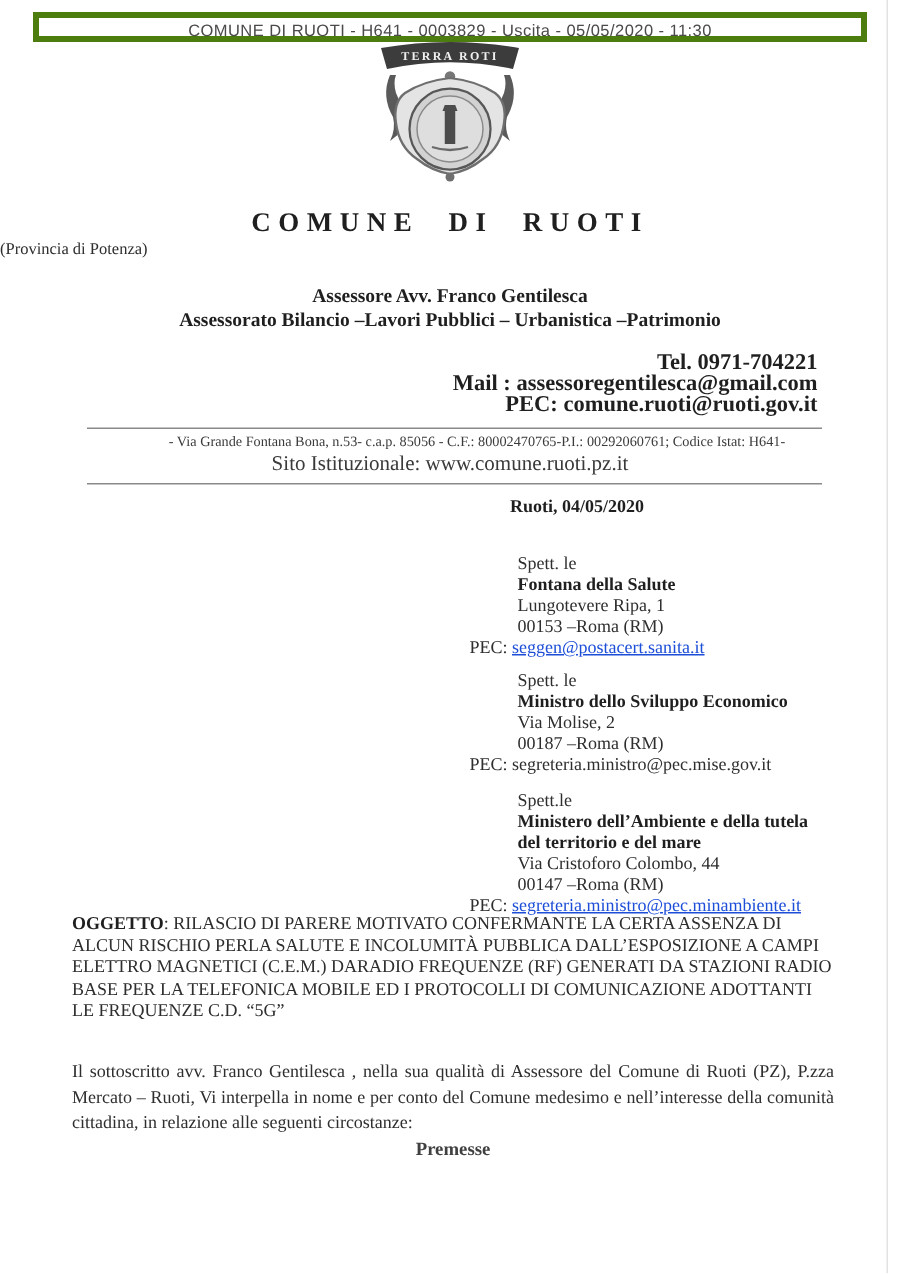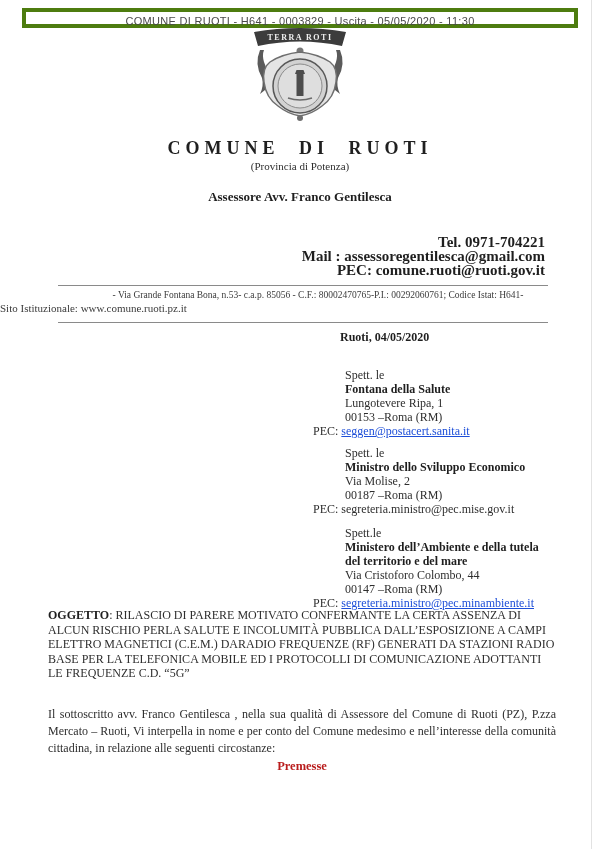--- a/index.html
+++ b/index.html
@@ -21,32 +21,32 @@
   
   .page-edge { position:absolute; top:0; bottom:0; left:591px; width:1px; background:#e2e2e2; }
   
   .crest { position:absolute; top:24px; left:240px; width:120px; height:100px; }
   
   .title {
     position:absolute; top:138px; left:0; width:600px; text-align:center;
     font-size:18px; font-weight:bold; color:#1f1f1f;
     letter-spacing:5px; word-spacing:10px;
   }
-  .subtitle { position:absolute; top:160px; left:0; width:600px; text-align:center; font-size:11px; color:#2e2e2e; }
+  .subtitle { position:absolute; top:160px; left:0; width:600px; text-align:left; font-size:11px; color:#2e2e2e; }
   .officer  { position:absolute; top:189px; left:0; width:600px; text-align:center; font-size:13px; font-weight:bold; color:#1f1f1f; }
   .department { position:absolute; top:205px; left:0; width:600px; text-align:center; font-size:13px; font-weight:bold; color:#1f1f1f; }
   .contact {
     position:absolute; top:235px; right:55px; text-align:right;
     font-size:15px; font-weight:bold; color:#1f1f1f; line-height:14px;
   }
   .rule { position:absolute; left:58px; width:490px; height:1px; background:#8a8a8a; }
   .rule1 { top:285px; }
   .rule2 { top:322px; }
   .addr1 { position:absolute; top:290px; left:0; width:600px; text-align:center; font-size:9.5px; color:#3a3a3a;padding-left:36px; }
-  .addr2 { position:absolute; top:302px; left:0; width:600px; text-align:left; font-size:11px; color:#3a3a3a; }
+  .addr2 { position:absolute; top:302px; left:0; width:600px; text-align:center; font-size:14px; color:#3a3a3a; }
   .dateline { position:absolute; top:330px; left:340px; font-size:12px; font-weight:bold; color:#1f1f1f; }
   
   .recipient { position:absolute; left:313px; width:250px; font-size:12px; line-height:14px; color:#2e2e2e; }
   .recipient .r-ind { padding-left:32px; }
   .recipient .r-name { font-weight:bold; color:#1f1f1f; }
   .recipient .r-pec { padding-left:0; white-space:nowrap; }
   .r1 { top:368px; }
   .r2 { top:446px; }
   .r3 { top:526px; }
   .underlined { text-decoration:underline; color:#1d4ed8; }
@@ -55,21 +55,21 @@
   .subject {
     position:absolute; top:608px; left:48px; width:508px;
     font-size:12px; line-height:14.6px; color:#2e2e2e; text-align:left;
   }
   .subject b { color:#1f1f1f; }
   .bodytext {
     position:absolute; top:706px; left:48px; width:508px;
     font-size:12px; line-height:16.8px; color:#2e2e2e;
   }
   .bodytext p { text-align:justify; }
-  .premise { text-align:center; font-weight:bold; color:#b91c1c; margin-top:2px; font-size:12.5px; }
+  .premise { text-align:center; font-weight:bold; color:#404040; margin-top:2px; font-size:12.5px; }
 </style>
 </head>
 <body>
 
 <div class="page">
 
   <div class="stamp">
     <span>COMUNE DI RUOTI - H641 - 0003829 - Uscita - 05/05/2020 - 11:30</span>
   </div>
 
@@ -95,20 +95,21 @@
       <path d="M55,50 h10 l-1.5,-4 h-7 Z" fill="#4c4c4c"></path>
       <path d="M48,74 q12,4 24,0" stroke="#6a6a6a" stroke-width="1.5" fill="none"></path>
 
       <circle cx="60" cy="94" r="3" fill="#6e6e6e"></circle>
     </svg>
   </div>
 
   <div class="title">COMUNE DI RUOTI</div>
   <div class="subtitle">(Provincia di Potenza)</div>
   <div class="officer">Assessore Avv. Franco Gentilesca</div>
+  <div class="department">Assessorato Bilancio –Lavori Pubblici – Urbanistica –Patrimonio</div>
 
   <div class="contact">
     <div>Tel. 0971-704221</div>
     <div>Mail : assessoregentilesca@gmail.com</div>
     <div>PEC: comune.ruoti@ruoti.gov.it</div>
   </div>
 
   <div class="rule rule1"></div>
   <div class="addr1">- Via Grande Fontana Bona, n.53- c.a.p. 85056 - C.F.: 80002470765-P.I.: 00292060761; Codice Istat: H641-</div>
   <div class="addr2">Sito Istituzionale: www.comune.ruoti.pz.it</div>

